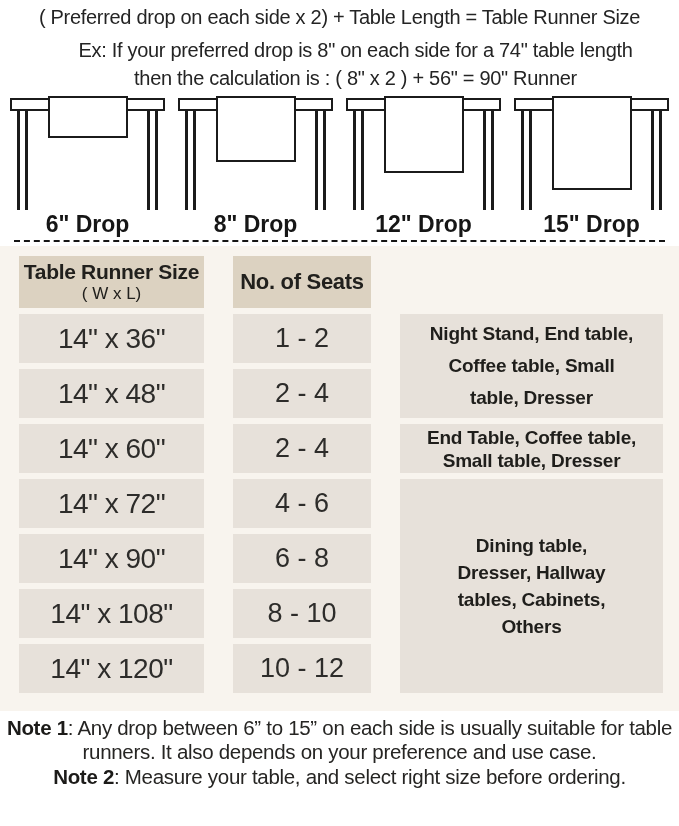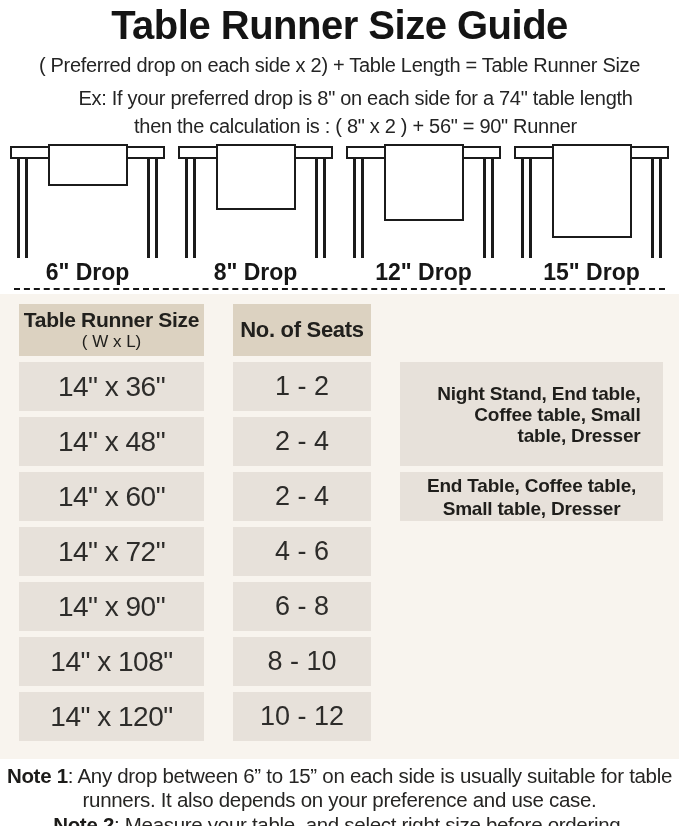--- a/index.html
+++ b/index.html
@@ -67,41 +67,40 @@
   .cell { display: flex; flex-direction: column; align-items: center; justify-content: center; text-align: center; }
   .th { background: #dcd2c1; color: #21201d; }
   .th .t1 { font-weight: bold; font-size: 21px; line-height: 24px; letter-spacing: -0.3px; }
   .th .t2 { font-weight: normal; font-size: 17px; line-height: 20px; }
   .th.one  { font-weight: bold; font-size: 22px; letter-spacing: -0.3px; text-align: center; }
   .td { background: #e7e1da; }
   .td.size  { font-size: 28px; color: #2d2c2a; letter-spacing: -0.5px; }
   .td.seats { font-size: 27px; color: #2d2c2a; }
   .td.types { font-weight: bold; font-size: 19px; color: #1f1e1b; }
   .tw  { letter-spacing: -0.2px; }
-  .tw1 { max-width: 218px; line-height: 21px; text-align: right; }
+  .tw1 { max-width: 218px; line-height: 32px; }
   .tw2 { max-width: 242px; line-height: 23px; }
   .tw3 { max-width: 182px; line-height: 27px; }
   .c1 { grid-column: 1; } .c2 { grid-column: 2; } .c3 { grid-column: 3; }
 
   
   .notes { padding: 5px 2px 0 2px; }
   .note {
     margin: 0; text-align: center;
     font-size: 20.5px; line-height: 23.5px; letter-spacing: -0.3px; color: #262523;
   }
   .note + .note { margin-top: 2px; }
   .note strong { font-weight: bold; color: #1c1b19; }
 </style>
 </head>
 <body>
 
 <main class="page">
 
   <header class="top">
-    <h1>Table Runner Size Guide</h1>
     <p class="formula">( Preferred drop on each side x 2) + Table Length = Table Runner Size</p>
     <p class="ex">Ex: If your preferred drop is 8" on each side for a 74" table length</p>
     <p class="ex">then the calculation is : ( 8" x 2 ) + 56" = 90" Runner</p>
   </header>
 
   <section class="diagrams">
     <div class="figrow">
 
       <figure class="fig">
         <div class="draw drop-6">
@@ -179,20 +178,23 @@
       <div class="cell td seats c2" style="grid-row:6">6 - 8</div>
       <div class="cell td seats c2" style="grid-row:7">8 - 10</div>
       <div class="cell td seats c2" style="grid-row:8">10 - 12</div>
 
       <div class="cell td types c3" style="grid-row:2 / span 2">
         <div class="tw tw1">Night Stand, End table, Coffee table, Small table, Dresser</div>
       </div>
       <div class="cell td types c3" style="grid-row:4">
         <div class="tw tw2">End Table, Coffee table, Small table, Dresser</div>
       </div>
+      <div class="cell td types c3" style="grid-row:5 / span 4">
+        <div class="tw tw3">Dining table, Dresser, Hallway tables, Cabinets, Others</div>
+      </div>
 
     </div>
   </section>
 
   <footer class="notes">
     <p class="note"><strong>Note 1</strong><span>: Any drop between 6” to 15” on each side is usually suitable for table runners. It also depends on your preference and use case.</span></p>
     <p class="note"><strong>Note 2</strong><span>: Measure your table, and select right size before ordering.</span></p>
   </footer>
 
 </main>

